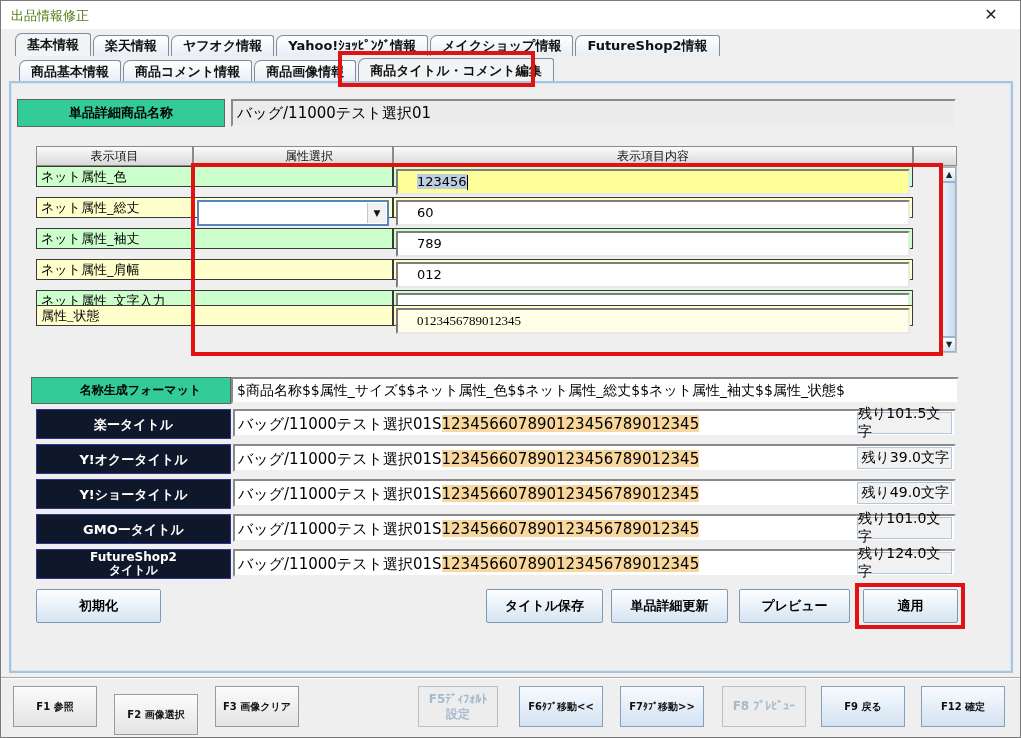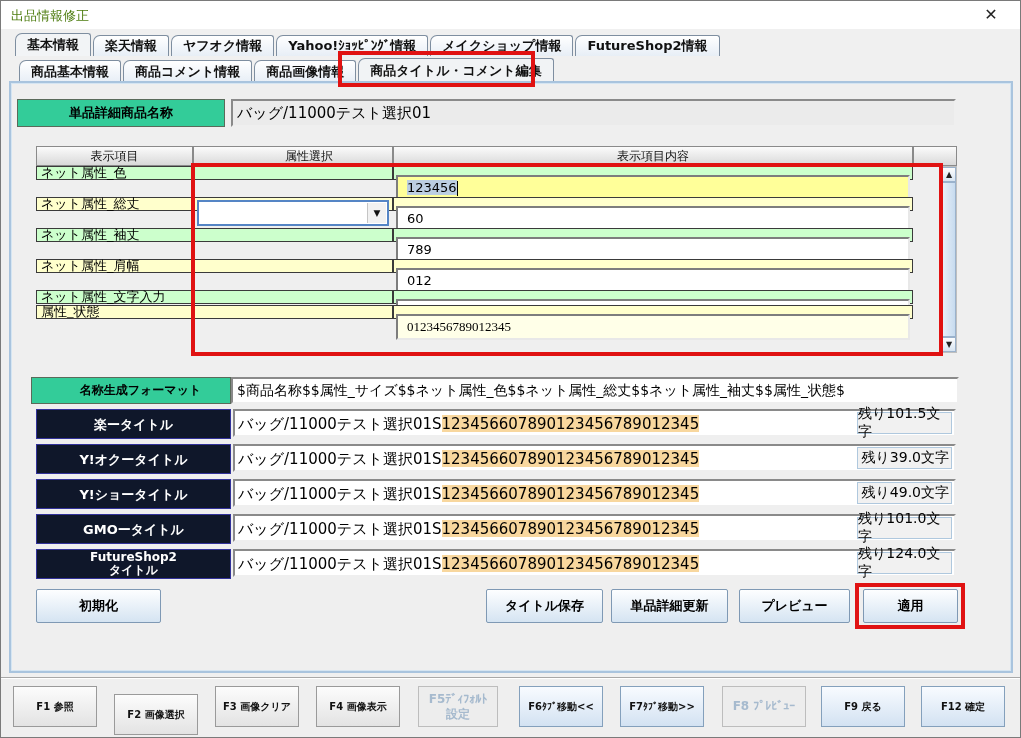--- a/index.html
+++ b/index.html
@@ -37,30 +37,30 @@
   }
   .sunken { background:#FFF; border:2px solid; border-color:#8A8A8A #EFEFEF #EFEFEF #8A8A8A; }
   .fieldtext { font-size:14px; color:#000; display:flex; align-items:center; padding-left:4px; overflow:hidden; white-space:nowrap; }
   
   .th {
     position:absolute; height:20px; border:1px solid #8A8A8A;
     background:linear-gradient(#FBFBFB,#D9D9D9); font-size:12px; color:#111;
     display:flex; align-items:center; justify-content:center;
   }
   .trow { position:absolute; left:35px; width:905px; height:31px; }
-  .tcell { position:absolute; top:0; height:14px; border:1px solid #3A3A3A; }
+  .tcell { position:absolute; top:0; height:21px; border:1px solid #3A3A3A; }
   .tcell.c1 { left:0; width:157px; font-size:13px; display:flex; align-items:center; padding-left:4px; color:#000; }
   .tcell.c2 { left:157px; width:200px; }
   .tcell.c3 { left:357px; width:520px; }
   .bg-g { background:#CCFFCC; }
   .bg-y { background:#FFFFCC; }
   .cellinp {
     position:absolute; left:2px; top:2px; width:514px; height:26px;
     border:2px solid; border-color:#7D7D7D #E8E8E8 #E8E8E8 #7D7D7D;
-    background:#FFF; font-size:13px; color:#000; padding:0 9px; line-height:22px; white-space:nowrap; overflow:hidden;margin-top:6px;
+    background:#FFF; font-size:13px; color:#000; padding:0 19px; line-height:22px; white-space:nowrap; overflow:hidden;
   }
   .cellinp.focus { background:#FFFF99; }
   .sel { background:#BCCEE2; }
   .caret { display:inline-block; width:1px; height:15px; background:#000; vertical-align:middle; }
   .combo { position:absolute; left:3px; top:2px; width:192px; height:26px; background:#FFF; border:2px solid #5585C5; }
   .combo .arrowbox { position:absolute; right:1px; top:1px; bottom:1px; width:19px; background:#F1F1F1; border-left:1px solid #C5C5C5; display:flex; align-items:center; justify-content:center; font-size:9px; color:#111; }
   
   #vscroll { position:absolute; left:940px; top:165px; width:16px; height:187px; background:#E9E9E9; border:1px solid #BFBFBF; }
   #vscroll .sb { position:absolute; left:0; width:14px; height:15px; background:linear-gradient(#FDFDFD,#D7E4F1); border:1px solid #9AB2CC; font-size:8px; color:#222; display:flex; align-items:center; justify-content:center; }
   #vscroll .thumb { position:absolute; left:0; top:15px; width:14px; height:155px; background:linear-gradient(90deg,#E7F0F9,#C7DBEF); border:1px solid #9AB2CC; }
@@ -232,21 +232,20 @@
   <div class="btn" style="left:862px; top:588px; width:95px;">適用</div>
 
   <div class="redbox" style="left:337px; top:50px; width:197px; height:36px;"></div>
   <div class="redbox" style="left:190px; top:162px; width:752px; height:193px;"></div>
   <div class="redbox" style="left:854px; top:582px; width:110px; height:46px;"></div>
 
   <div id="fbar">
     <div class="fkey" style="left:12px;">F1 参照</div>
     <div class="fkey" style="left:113px;margin-top:8px;">F2 画像選択</div>
     <div class="fkey" style="left:214px;">F3 画像クリア</div>
-    <div class="fkey" style="left:315px;">F4 画像表示</div>
     <div class="fkey disabled" style="left:417px; width:80px;">
       <span>F5ﾃﾞｨﾌｫﾙﾄ</span>
       <span>設定</span>
     </div>
     <div class="fkey blue" style="left:518px;">F6ﾀﾌﾞ移動&lt;&lt;</div>
     <div class="fkey blue" style="left:619px;">F7ﾀﾌﾞ移動&gt;&gt;</div>
     <div class="fkey disabled" style="left:721px;">F8 ﾌﾟﾚﾋﾞｭｰ</div>
     <div class="fkey blue" style="left:820px;">F9 戻る</div>
     <div class="fkey blue" style="left:920px;">F12 確定</div>
   </div>

